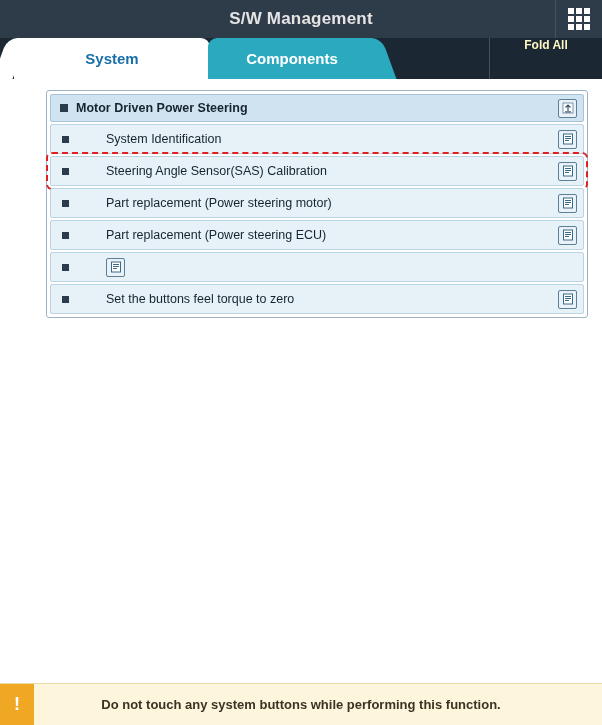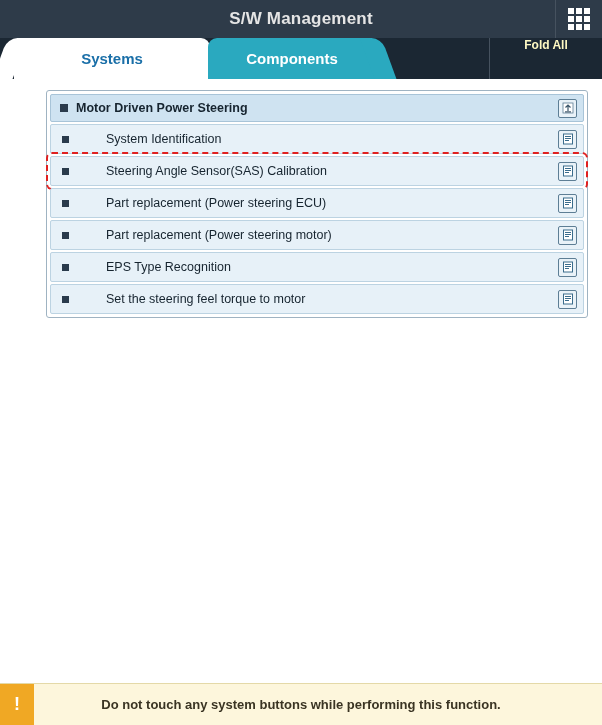--- a/index.html
+++ b/index.html
@@ -265,21 +265,21 @@
           <i></i>
           <i></i>
           <i></i>
           <i></i>
       </span>
     </div>
   </div>
 
   <div class="tabbar">
     <div class="tab tab-systems">
-      <span>Systems</span>
+      <span>System</span>
     </div>
     <div class="tab tab-components">
       <span>Components</span>
     </div>
     <div class="foldall">
       <span>Fold All</span>
     </div>
   </div>
 
   <div class="content">
@@ -318,60 +318,59 @@
             <rect x="1.5" y="1" width="9" height="10" fill="#ffffff" stroke="#3a6c8c" stroke-width="1"></rect>
             <rect x="3" y="3" width="6" height="1" fill="#3a6c8c"></rect>
             <rect x="3" y="5" width="6" height="1" fill="#3a6c8c"></rect>
             <rect x="3" y="7" width="4" height="1" fill="#3a6c8c"></rect>
           </svg>
         </span>
       </div>
 
       <div class="row">
         <span class="bullet"></span>
+        <span class="label">Part replacement (Power steering motor)</span>
+        <span class="icon-box">
+          <svg width="12" height="12" viewBox="0 0 12 12" aria-hidden="true">
+            <rect x="1.5" y="1" width="9" height="10" fill="#ffffff" stroke="#3a6c8c" stroke-width="1"></rect>
+            <rect x="3" y="3" width="6" height="1" fill="#3a6c8c"></rect>
+            <rect x="3" y="5" width="6" height="1" fill="#3a6c8c"></rect>
+            <rect x="3" y="7" width="4" height="1" fill="#3a6c8c"></rect>
+          </svg>
+        </span>
+      </div>
+
+      <div class="row">
+        <span class="bullet"></span>
         <span class="label">Part replacement (Power steering ECU)</span>
         <span class="icon-box">
           <svg width="12" height="12" viewBox="0 0 12 12" aria-hidden="true">
             <rect x="1.5" y="1" width="9" height="10" fill="#ffffff" stroke="#3a6c8c" stroke-width="1"></rect>
             <rect x="3" y="3" width="6" height="1" fill="#3a6c8c"></rect>
             <rect x="3" y="5" width="6" height="1" fill="#3a6c8c"></rect>
             <rect x="3" y="7" width="4" height="1" fill="#3a6c8c"></rect>
           </svg>
         </span>
       </div>
 
       <div class="row">
         <span class="bullet"></span>
-        <span class="label">Part replacement (Power steering motor)</span>
-        <span class="icon-box">
-          <svg width="12" height="12" viewBox="0 0 12 12" aria-hidden="true">
-            <rect x="1.5" y="1" width="9" height="10" fill="#ffffff" stroke="#3a6c8c" stroke-width="1"></rect>
-            <rect x="3" y="3" width="6" height="1" fill="#3a6c8c"></rect>
-            <rect x="3" y="5" width="6" height="1" fill="#3a6c8c"></rect>
-            <rect x="3" y="7" width="4" height="1" fill="#3a6c8c"></rect>
-          </svg>
-        </span>
-      </div>
-
-      <div class="row">
-        <span class="bullet"></span>
-        <span class="label">EPS Type Recognition</span>
-        <span class="icon-box">
-          <svg width="12" height="12" viewBox="0 0 12 12" aria-hidden="true">
-            <rect x="1.5" y="1" width="9" height="10" fill="#ffffff" stroke="#3a6c8c" stroke-width="1"></rect>
-            <rect x="3" y="3" width="6" height="1" fill="#3a6c8c"></rect>
-            <rect x="3" y="5" width="6" height="1" fill="#3a6c8c"></rect>
-            <rect x="3" y="7" width="4" height="1" fill="#3a6c8c"></rect>
-          </svg>
-        </span>
-      </div>
-
-      <div class="row">
-        <span class="bullet"></span>
-        <span class="label">Set the steering feel torque to motor</span>
+        <span class="icon-box">
+          <svg width="12" height="12" viewBox="0 0 12 12" aria-hidden="true">
+            <rect x="1.5" y="1" width="9" height="10" fill="#ffffff" stroke="#3a6c8c" stroke-width="1"></rect>
+            <rect x="3" y="3" width="6" height="1" fill="#3a6c8c"></rect>
+            <rect x="3" y="5" width="6" height="1" fill="#3a6c8c"></rect>
+            <rect x="3" y="7" width="4" height="1" fill="#3a6c8c"></rect>
+          </svg>
+        </span>
+      </div>
+
+      <div class="row">
+        <span class="bullet"></span>
+        <span class="label">Set the buttons feel torque to zero</span>
         <span class="icon-box">
           <svg width="12" height="12" viewBox="0 0 12 12" aria-hidden="true">
             <rect x="1.5" y="1" width="9" height="10" fill="#ffffff" stroke="#3a6c8c" stroke-width="1"></rect>
             <rect x="3" y="3" width="6" height="1" fill="#3a6c8c"></rect>
             <rect x="3" y="5" width="6" height="1" fill="#3a6c8c"></rect>
             <rect x="3" y="7" width="4" height="1" fill="#3a6c8c"></rect>
           </svg>
         </span>
       </div>
 

